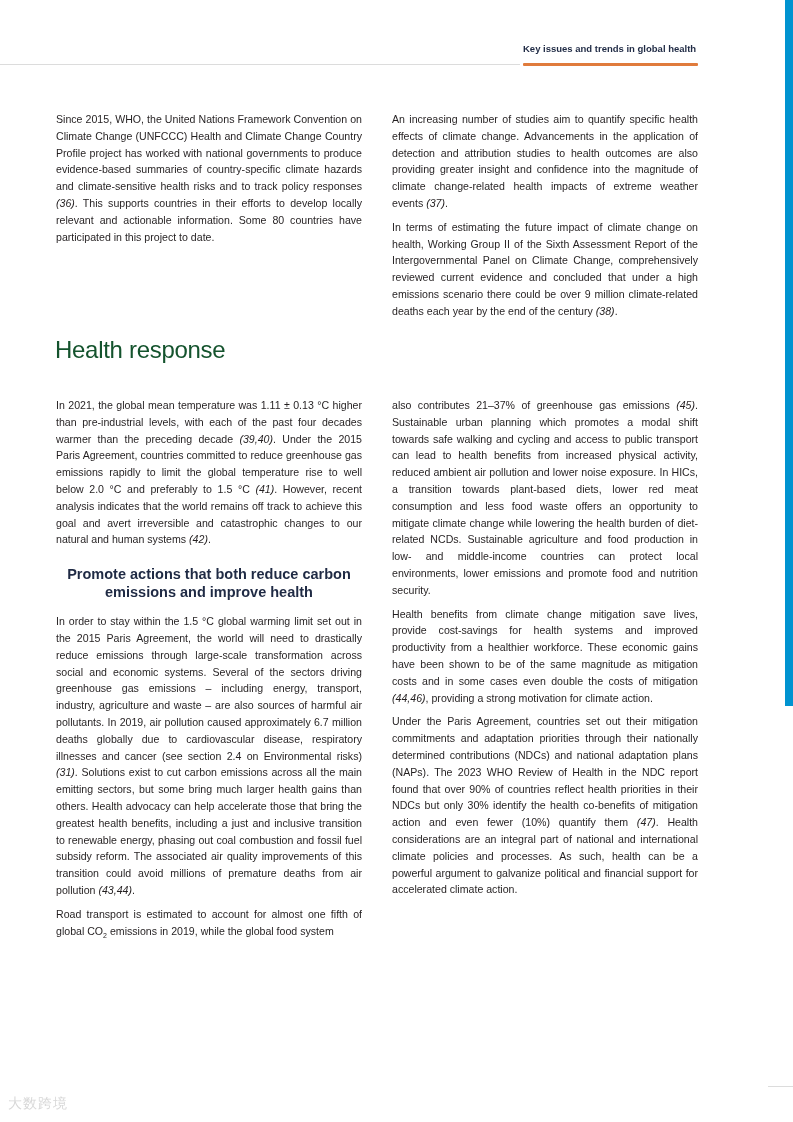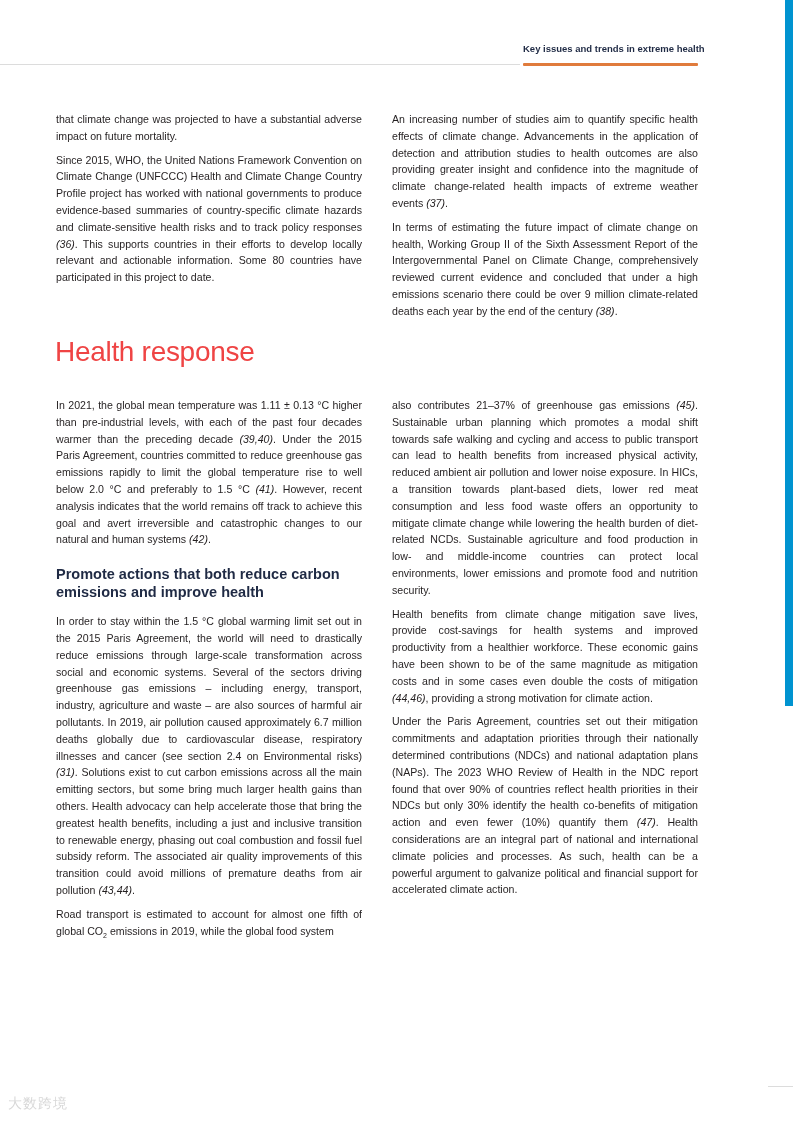--- a/index.html
+++ b/index.html
@@ -7,49 +7,48 @@
   .header-line { position: absolute; left: 0; top: 64px; width: 520px; height: 1px; background: #dcdcdc; }
   .running-head { position: absolute; left: 523px; top: 43px; width: 176px; font-size: 9.5px; font-weight: bold; color: #1f2a44; white-space: nowrap; }
   .running-underline { position: absolute; left: 523px; top: 63px; width: 175px; height: 3px; background: #e07b3c; border-radius: 1px; }
   .side-bar { position: absolute; left: 785px; top: 0; width: 8px; height: 706px; background: #0093d0; }
   .col { position: absolute; width: 306px; }
   .col-left { left: 56px; }
   .col-right { left: 392px; }
   p.body { margin: 0; font-size: 10.6px; line-height: 16.8px; text-align: justify; color: #231f20; }
   p.body + p.body { margin-top: 7px; }
   .cite { font-style: italic; margin-top: 19px; }
-  .section-title { position: absolute; left: 55px; top: 336px; font-size: 28px; font-weight: normal; color: #ef4444; margin: 0; letter-spacing: -0.3px; }
+  .section-title { position: absolute; left: 55px; top: 336px; font-size: 24px; font-weight: normal; color: #14532d; margin: 0; letter-spacing: -0.3px; }
   .sub-head { margin: 0 0 12px 0; font-size: 14.5px; line-height: 17.5px; font-weight: bold; color: #1f2a44; }
   .page-number { position: absolute; left: 744px; top: 1140px; font-size: 12px; font-weight: bold; color: #1f2a44; }
   .page-number-line { position: absolute; left: 768px; top: 1086px; width: 25px; height: 1px; background: #dcdcdc; }
   .watermark { position: absolute; left: 8px; top: 1095px; font-size: 14px; color: #d8d8d8; letter-spacing: 1px; }
 </style>
 </head>
 <body>
 
 <div class="header-line"></div>
-<div class="running-head">Key issues and trends in extreme health</div>
+<div class="running-head">Key issues and trends in global health</div>
 <div class="running-underline"></div>
 <div class="side-bar"></div>
 
 <div class="col col-left" style="top:111px;">
-  <p class="body"><span>that climate change was projected to have a substantial adverse impact on future mortality.</span></p>
   <p class="body"><span>Since 2015, WHO, the United Nations Framework Convention on Climate Change (UNFCCC) Health and Climate Change Country Profile project has worked with national governments to produce evidence-based summaries of country-specific climate hazards and climate-sensitive health risks and to track policy responses </span><span class="cite">(36)</span><span>. This supports countries in their efforts to develop locally relevant and actionable information. Some 80 countries have participated in this project to date.</span></p>
 </div>
 
 <div class="col col-right" style="top:111px;">
   <p class="body"><span>An increasing number of studies aim to quantify specific health effects of climate change. Advancements in the application of detection and attribution studies to health outcomes are also providing greater insight and confidence into the magnitude of climate change-related health impacts of extreme weather events </span><span class="cite">(37)</span><span>.</span></p>
   <p class="body"><span>In terms of estimating the future impact of climate change on health, Working Group II of the Sixth Assessment Report of the Intergovernmental Panel on Climate Change, comprehensively reviewed current evidence and concluded that under a high emissions scenario there could be over 9 million climate-related deaths each year by the end of the century </span><span class="cite">(38)</span><span>.</span></p>
 </div>
 
 <h1 class="section-title">Health response</h1>
 
 <div class="col col-left" style="top:397px;">
   <p class="body"><span>In 2021, the global mean temperature was 1.11 ± 0.13 °C higher than pre-industrial levels, with each of the past four decades warmer than the preceding decade </span><span class="cite">(39,40)</span><span>. Under the 2015 Paris Agreement, countries committed to reduce greenhouse gas emissions rapidly to limit the global temperature rise to well below 2.0 °C and preferably to 1.5 °C </span><span class="cite">(41)</span><span>. However, recent analysis indicates that the world remains off track to achieve this goal and avert irreversible and catastrophic changes to our natural and human systems </span><span class="cite">(42)</span><span>.</span></p>
-  <h2 class="sub-head" style="margin-top:18px;">Promote actions that both reduce carbon emissions and improve health</h2>
+  <h2 class="sub-head" style="margin-top:18px;text-align:center;">Promote actions that both reduce carbon emissions and improve health</h2>
   <p class="body"><span>In order to stay within the 1.5 °C global warming limit set out in the 2015 Paris Agreement, the world will need to drastically reduce emissions through large-scale transformation across social and economic systems. Several of the sectors driving greenhouse gas emissions – including energy, transport, industry, agriculture and waste – are also sources of harmful air pollutants. In 2019, air pollution caused approximately 6.7 million deaths globally due to cardiovascular disease, respiratory illnesses and cancer (see section 2.4 on Environmental risks) </span><span class="cite">(31)</span><span>. Solutions exist to cut carbon emissions across all the main emitting sectors, but some bring much larger health gains than others. Health advocacy can help accelerate those that bring the greatest health benefits, including a just and inclusive transition to renewable energy, phasing out coal combustion and fossil fuel subsidy reform. The associated air quality improvements of this transition could avoid millions of premature deaths from air pollution </span><span class="cite">(43,44)</span><span>.</span></p>
   <p class="body"><span>Road transport is estimated to account for almost one fifth of global CO</span><sub style="font-size:7px;">2</sub><span> emissions in 2019, while the global food system</span></p>
 </div>
 
 <div class="col col-right" style="top:397px;">
   <p class="body"><span>also contributes 21–37% of greenhouse gas emissions </span><span class="cite">(45)</span><span>. Sustainable urban planning which promotes a modal shift towards safe walking and cycling and access to public transport can lead to health benefits from increased physical activity, reduced ambient air pollution and lower noise exposure. In HICs, a transition towards plant-based diets, lower red meat consumption and less food waste offers an opportunity to mitigate climate change while lowering the health burden of diet-related NCDs. Sustainable agriculture and food production in low- and middle-income countries can protect local environments, lower emissions and promote food and nutrition security.</span></p>
   <p class="body"><span>Health benefits from climate change mitigation save lives, provide cost-savings for health systems and improved productivity from a healthier workforce. These economic gains have been shown to be of the same magnitude as mitigation costs and in some cases even double the costs of mitigation </span><span class="cite">(44,46)</span><span>, providing a strong motivation for climate action.</span></p>
   <p class="body"><span>Under the Paris Agreement, countries set out their mitigation commitments and adaptation priorities through their nationally determined contributions (NDCs) and national adaptation plans (NAPs). The 2023 WHO Review of Health in the NDC report found that over 90% of countries reflect health priorities in their NDCs but only 30% identify the health co-benefits of mitigation action and even fewer (10%) quantify them </span><span class="cite">(47)</span><span>. Health considerations are an integral part of national and international climate policies and processes. As such, health can be a powerful argument to galvanize political and financial support for accelerated climate action.</span></p>
 </div>
 

